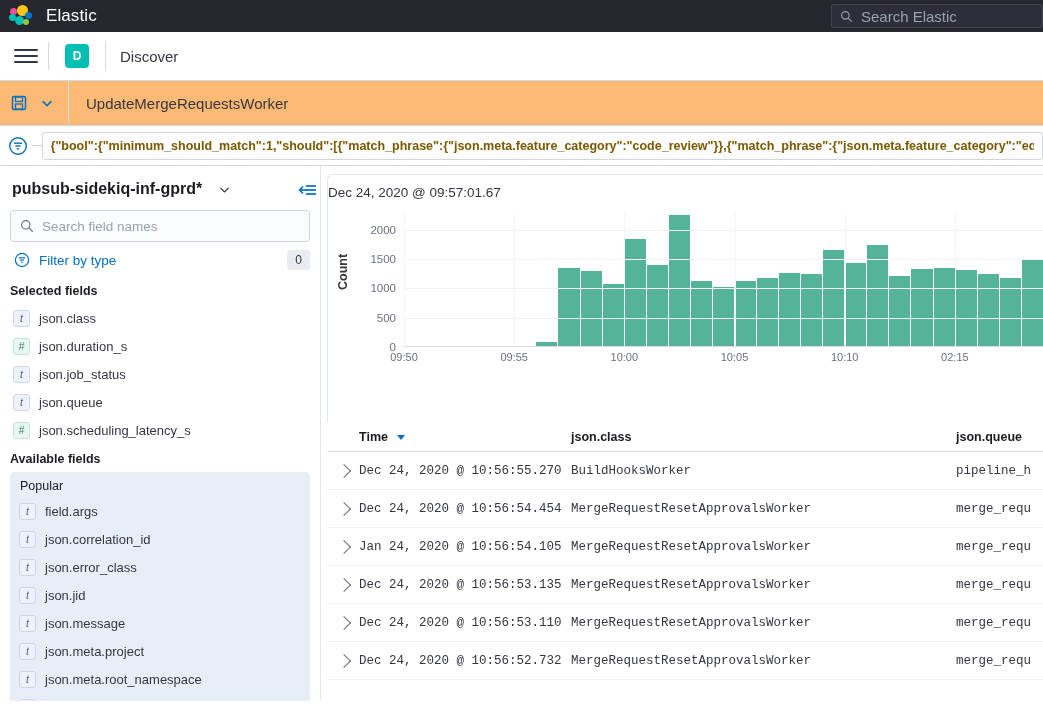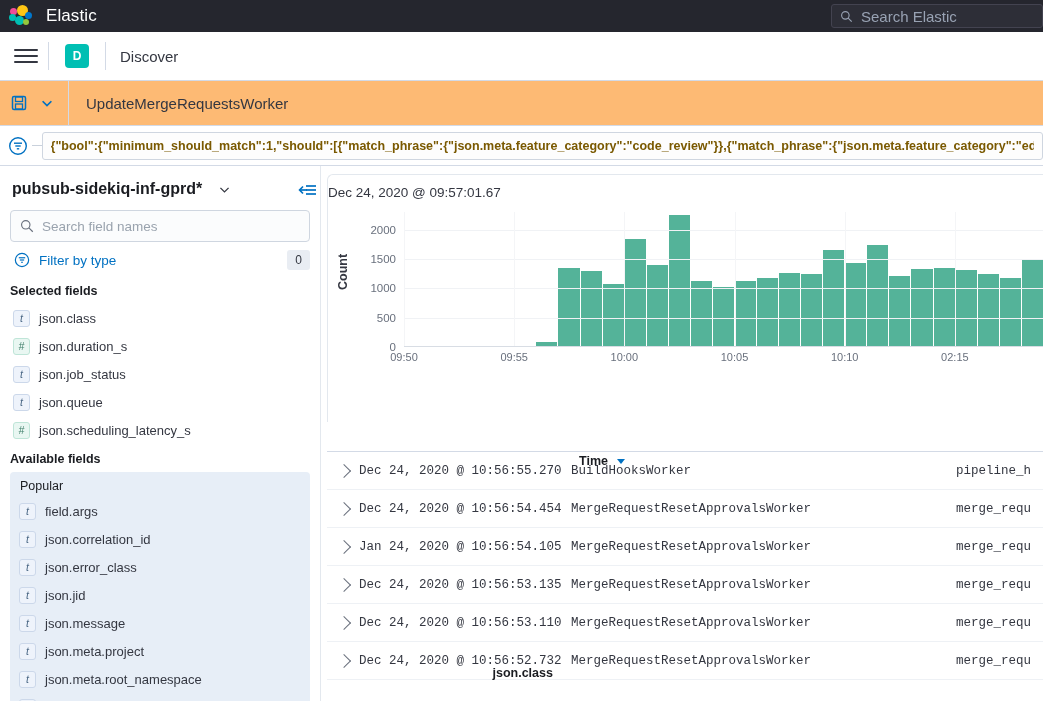--- a/index.html
+++ b/index.html
@@ -317,21 +317,20 @@
   
   .doc-table { margin-left: 6px; }
   .table-head {
     display: flex;
     height: 30px;
     align-items: center;
     border-bottom: 1px solid #d3dae6;
     font-size: 12.5px;
     font-weight: bold;
     color: #1a1c21;
-    flex-direction: column;
   }
   .col-expand { width: 32px; flex: 0 0 32px; }
   .col-time   { width: 212px; flex: 0 0 212px; }
   .col-class  { width: 385px; flex: 0 0 385px; }
   .col-queue  { flex: 1 1 auto; }
   .sort-caret {
     display: inline-block;
     margin-left: 6px;
     width: 0; height: 0;
     border-left: 4px solid transparent;

